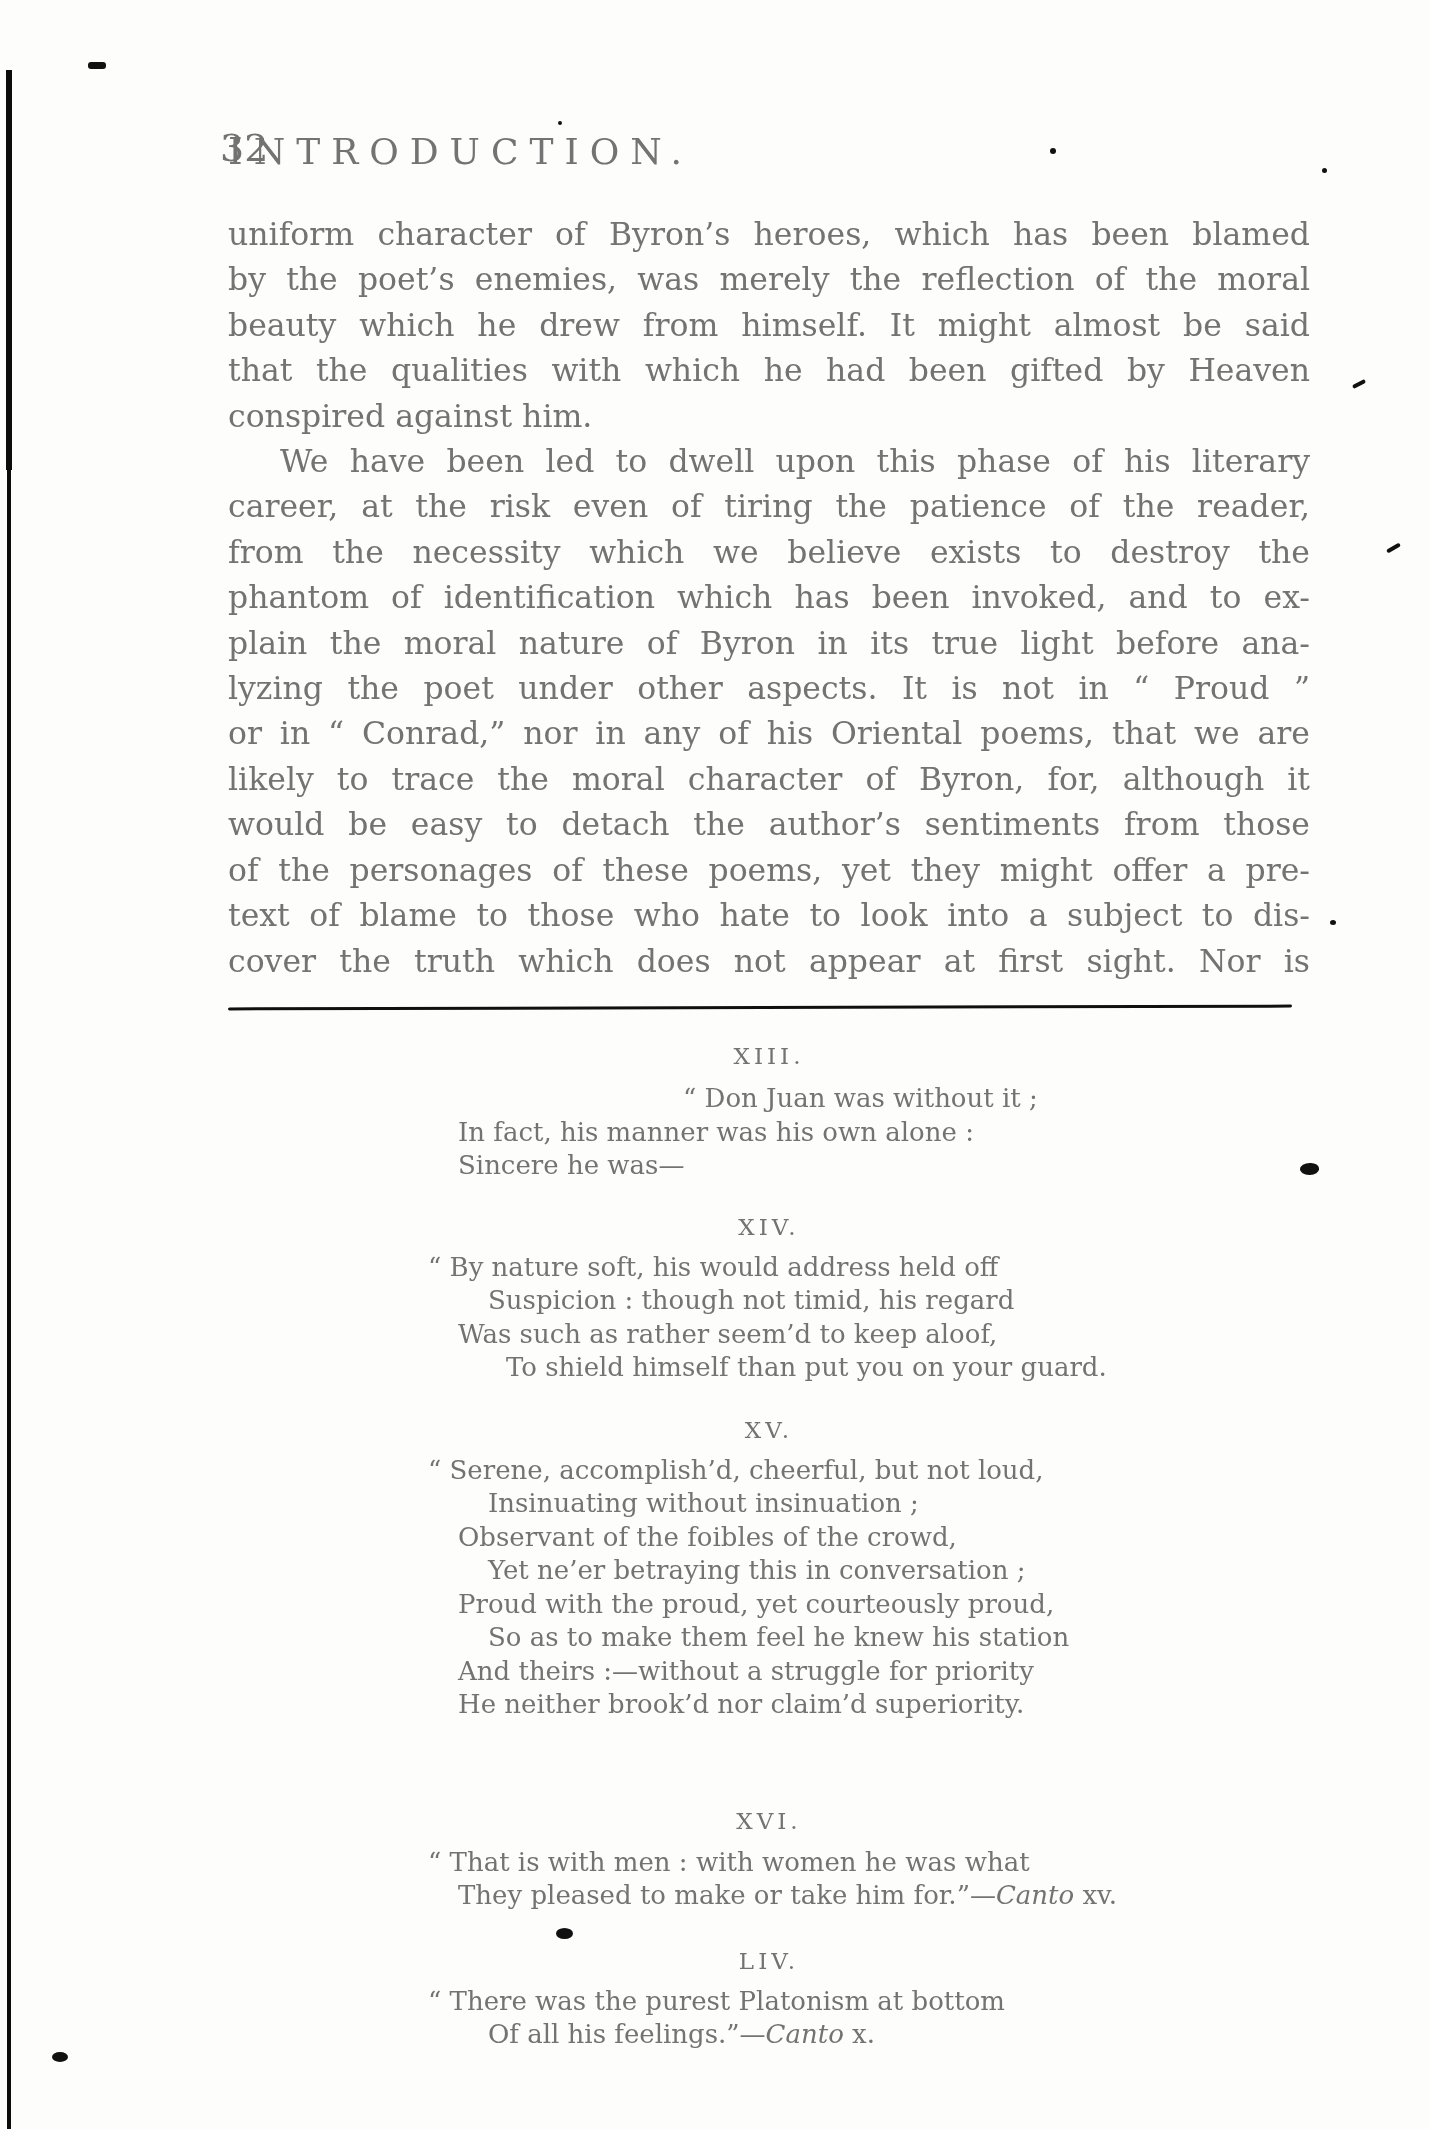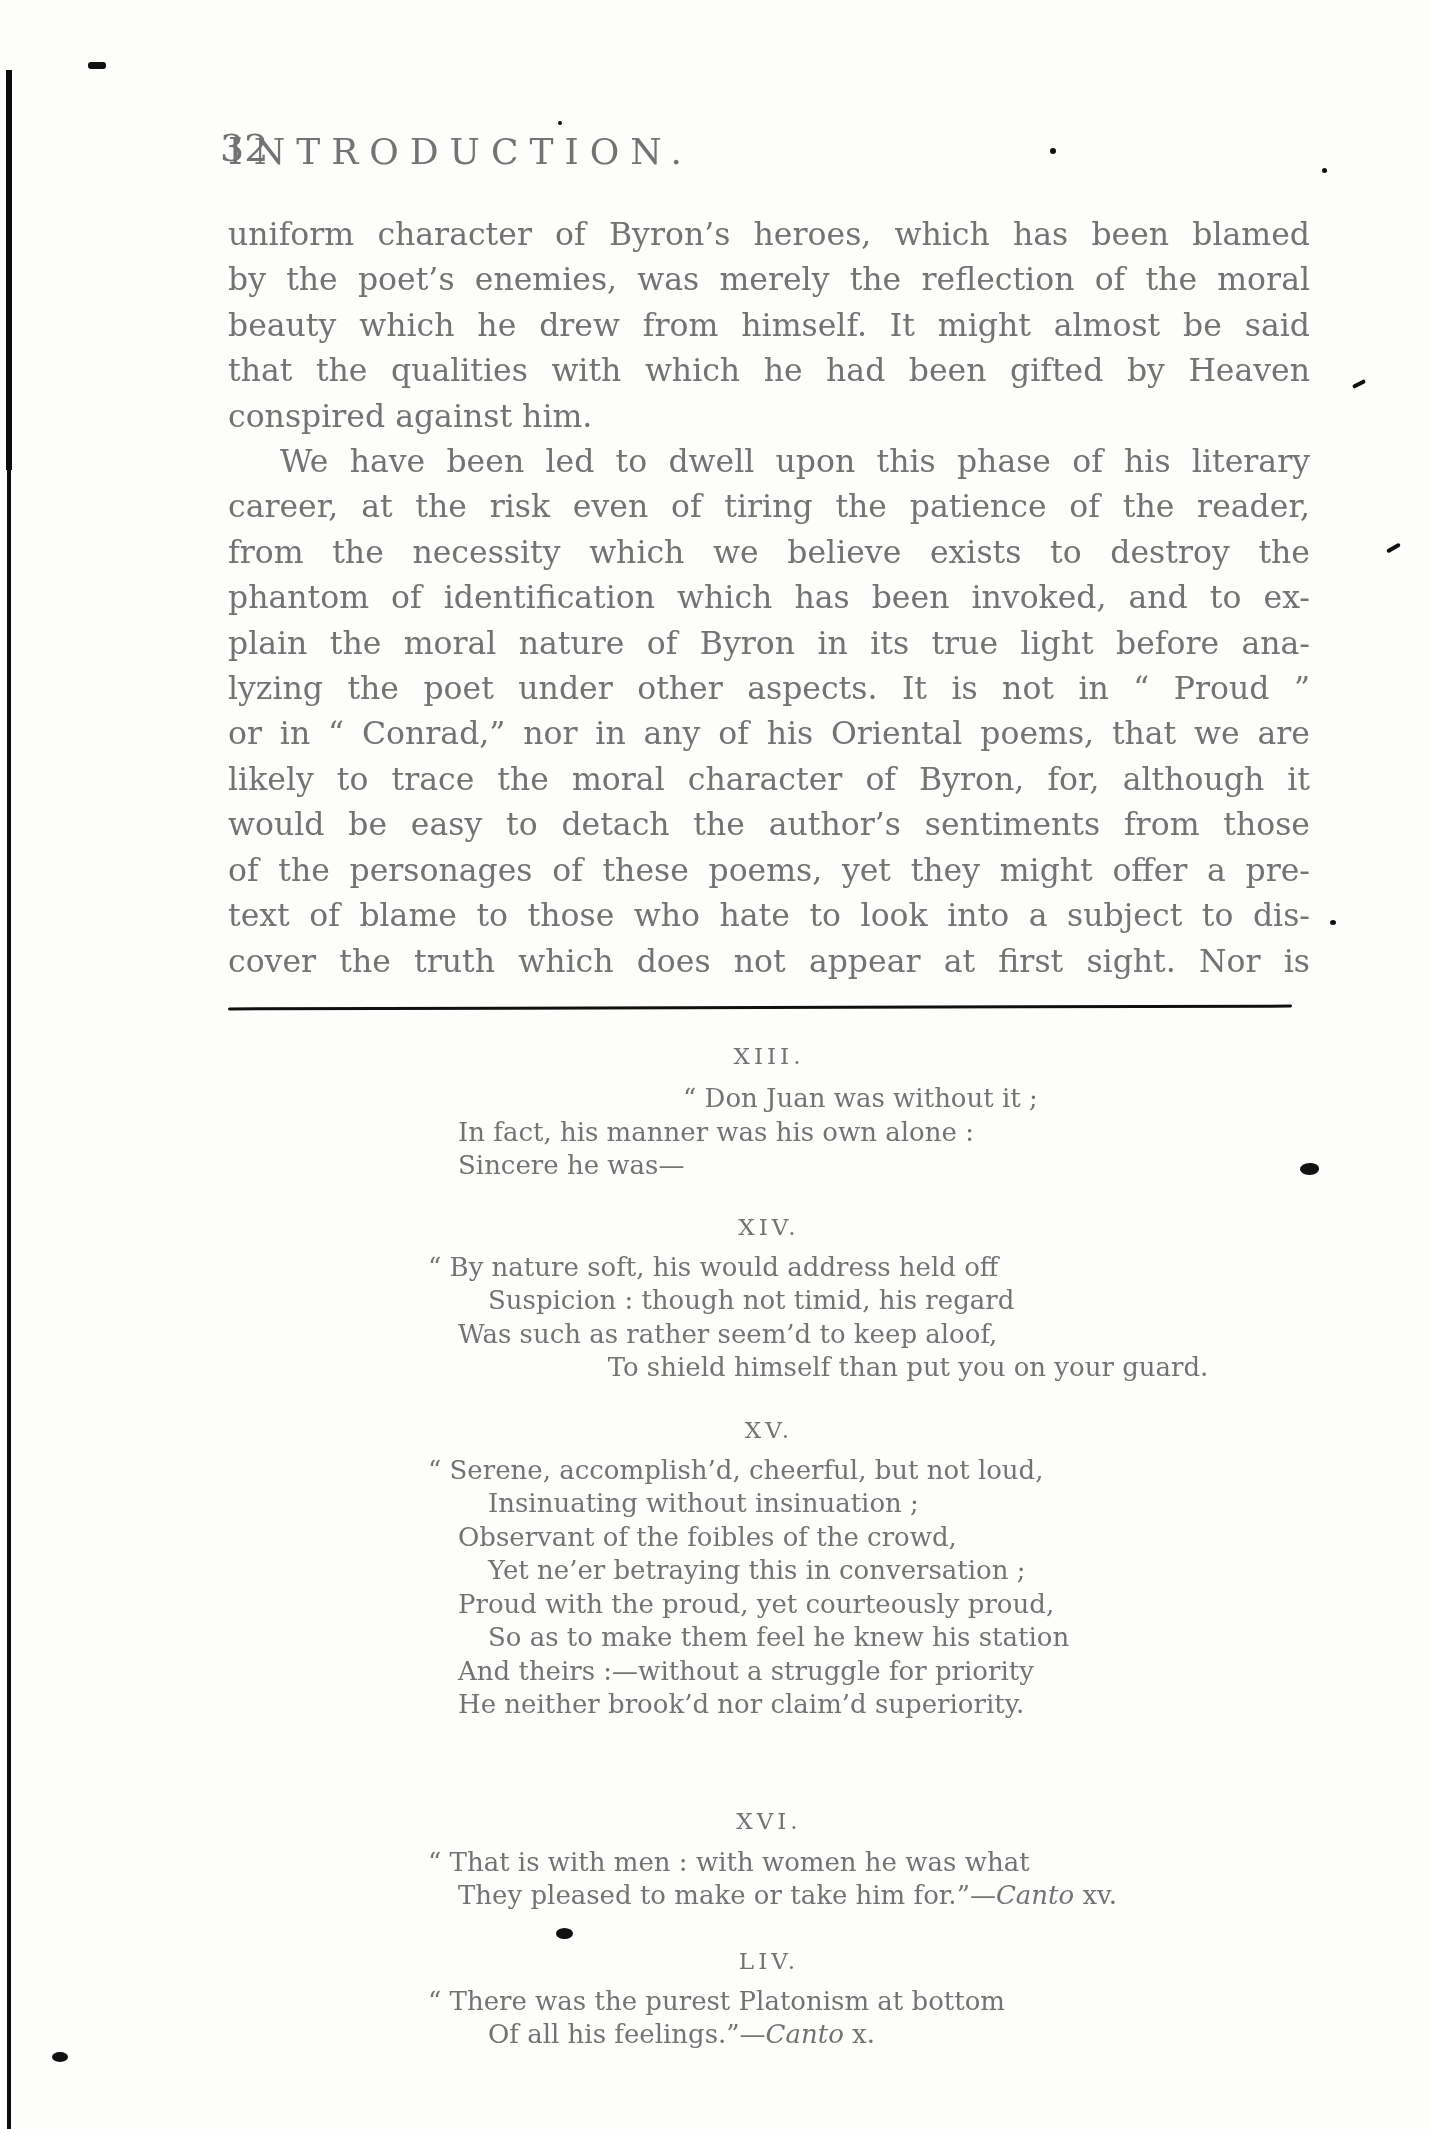--- a/index.html
+++ b/index.html
@@ -26,21 +26,21 @@
   .footnote-rule { position:absolute; top:1006px; left:228px; width:1064px; height:3px;
     background:#101010; transform:rotate(-0.15deg); border-radius:2px; }
   
   .footnotes { position:absolute; top:1040px; left:228px; width:1082px;
     font-size:26px; line-height:33.4px; }
   .fn-heading { text-align:center; font-size:23px; letter-spacing:4px; }
   .verse-line { white-space:nowrap; }
   .ind-0 { padding-left:200px; }
   .ind-1 { padding-left:230px; }
   .ind-2 { padding-left:260px; }
-  .ind-3 { padding-left:278px;text-align:center; }
+  .ind-3 { padding-left:278px; }
   .ind-4 { padding-left:455px; }
   .it { font-style:italic; }
   
   .sec-gap-0 .fn-heading { margin-top:0; margin-bottom:9px; }
   .sec-gap-1 .fn-heading { margin-top:28px; margin-bottom:7px; }
   .sec-gap-2 .fn-heading { margin-top:29px; margin-bottom:7px; }
   .sec-gap-3 .fn-heading { margin-top:84px; margin-bottom:7px; }
   .sec-gap-4 .fn-heading { margin-top:32px; margin-bottom:7px; }
   
   .edge-line { position:absolute; left:7px; top:70px; bottom:0; width:4px;

